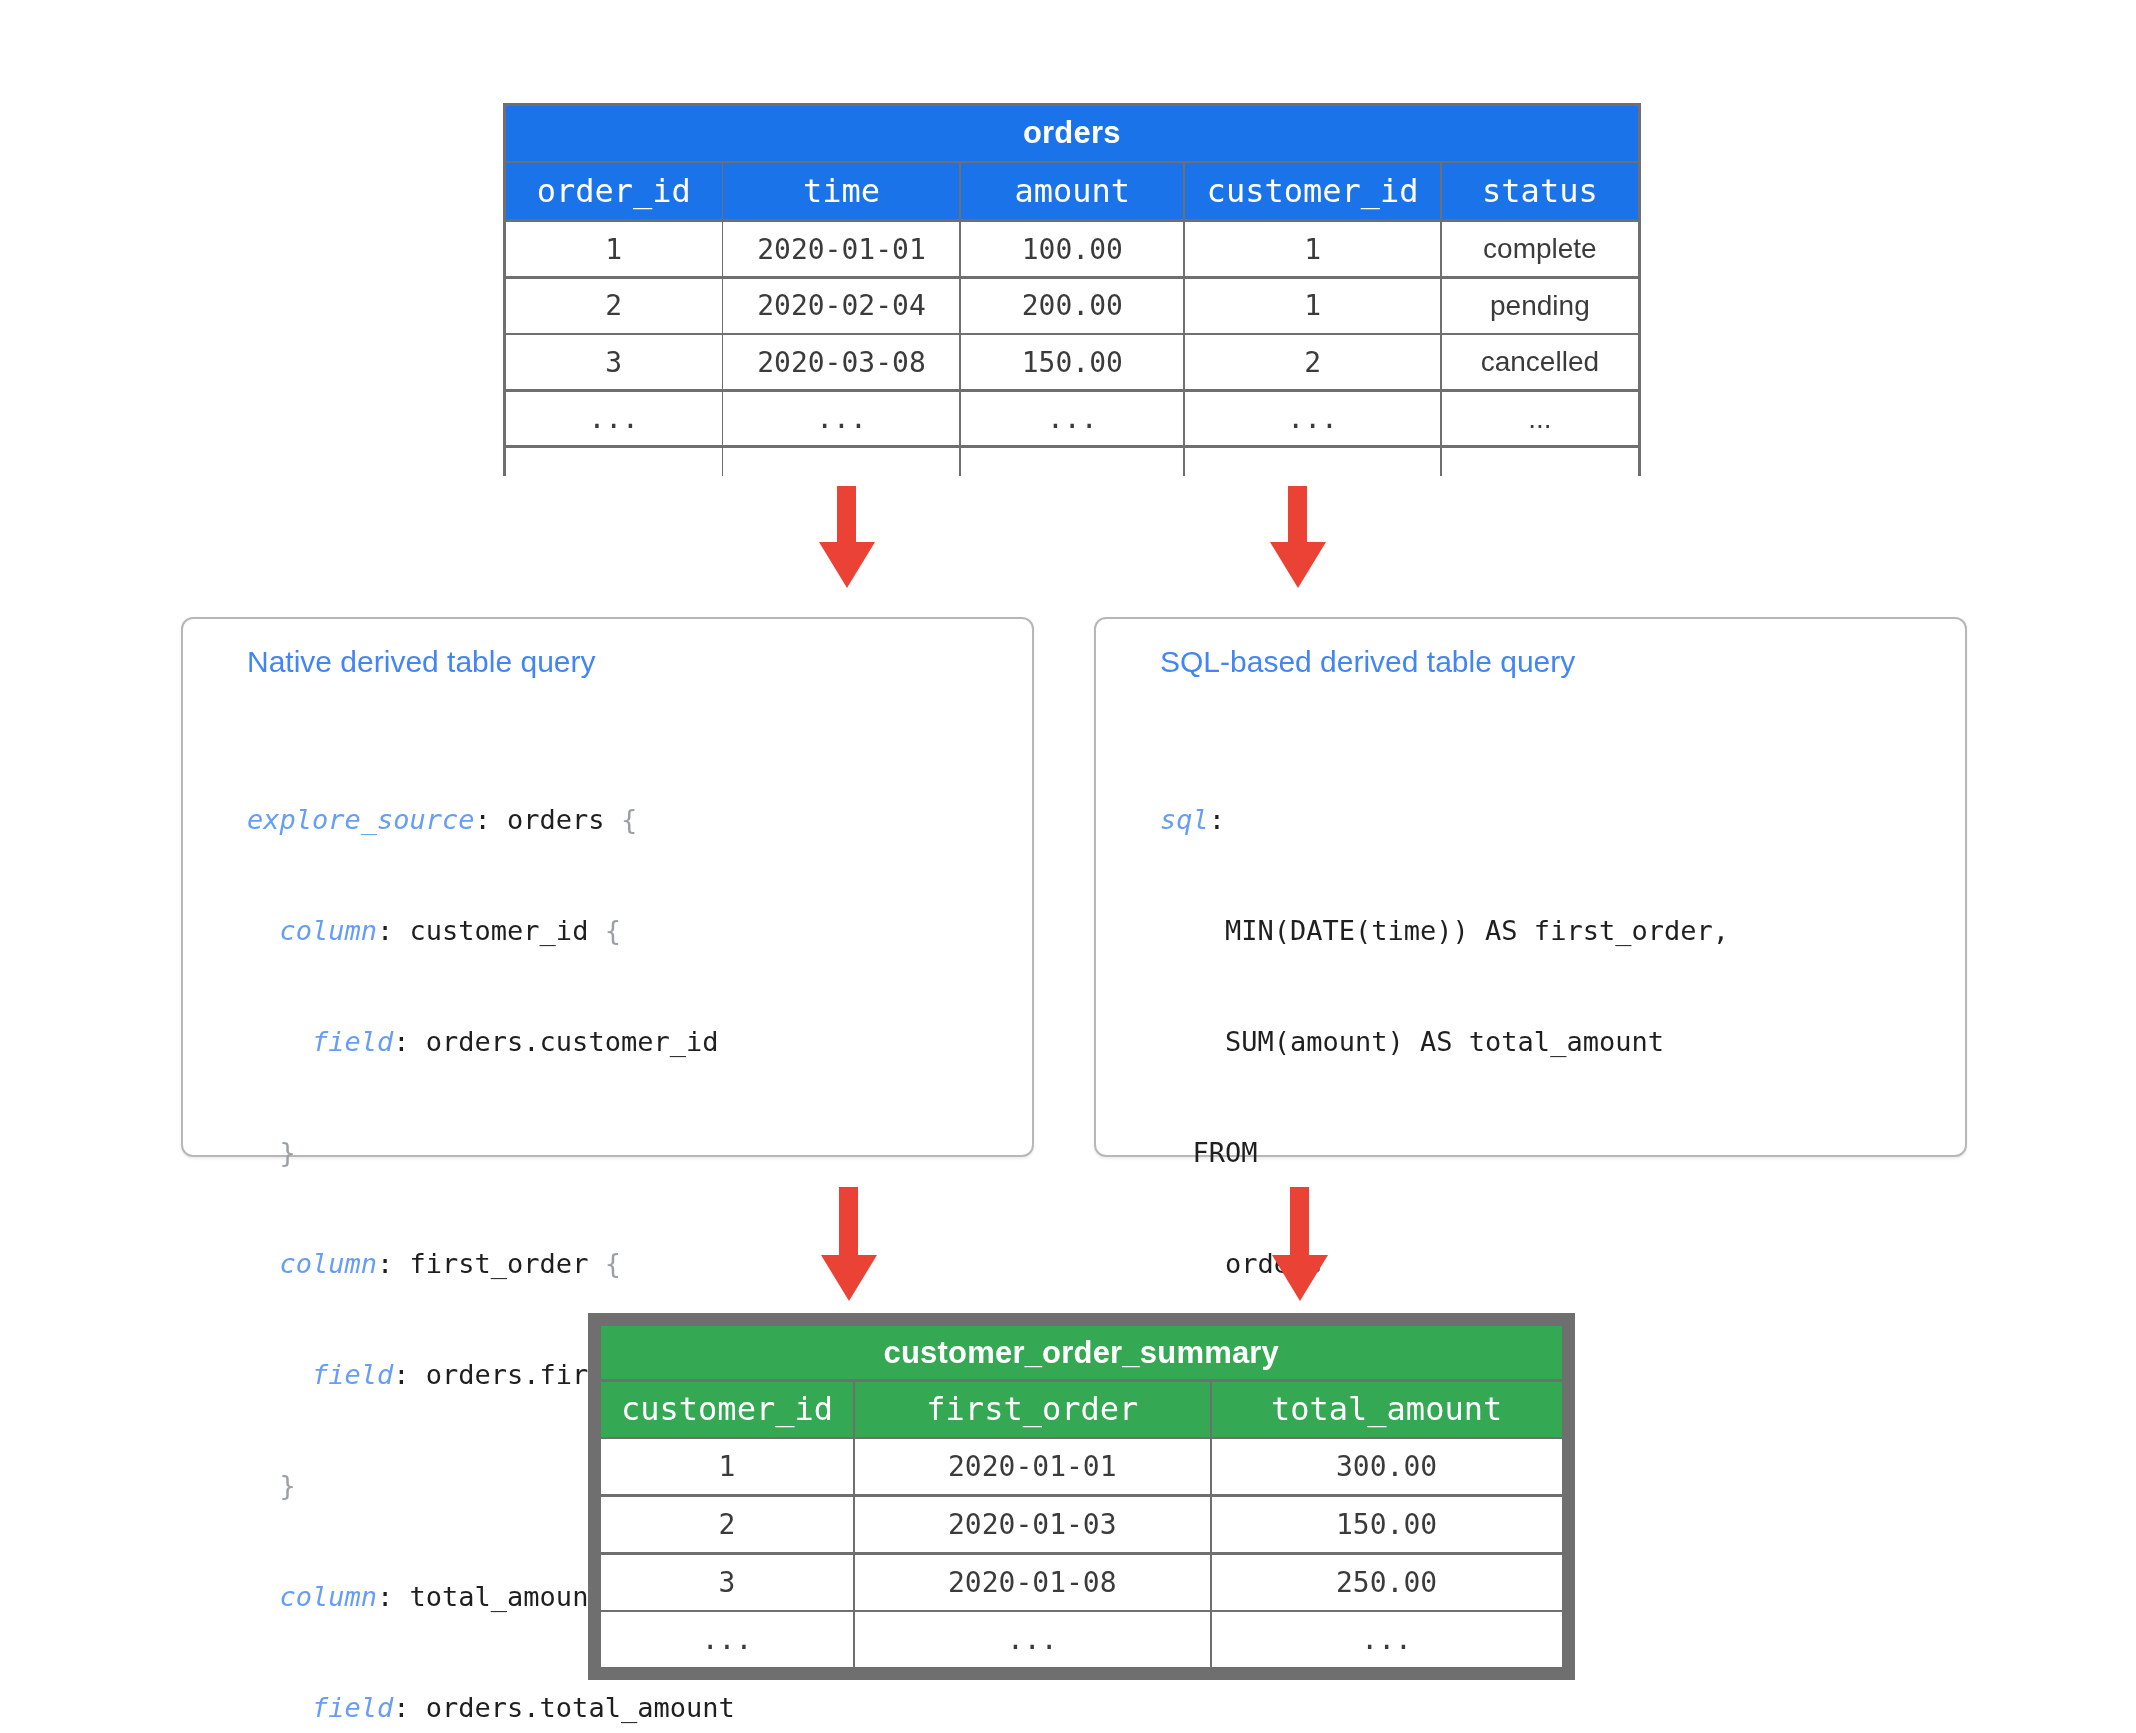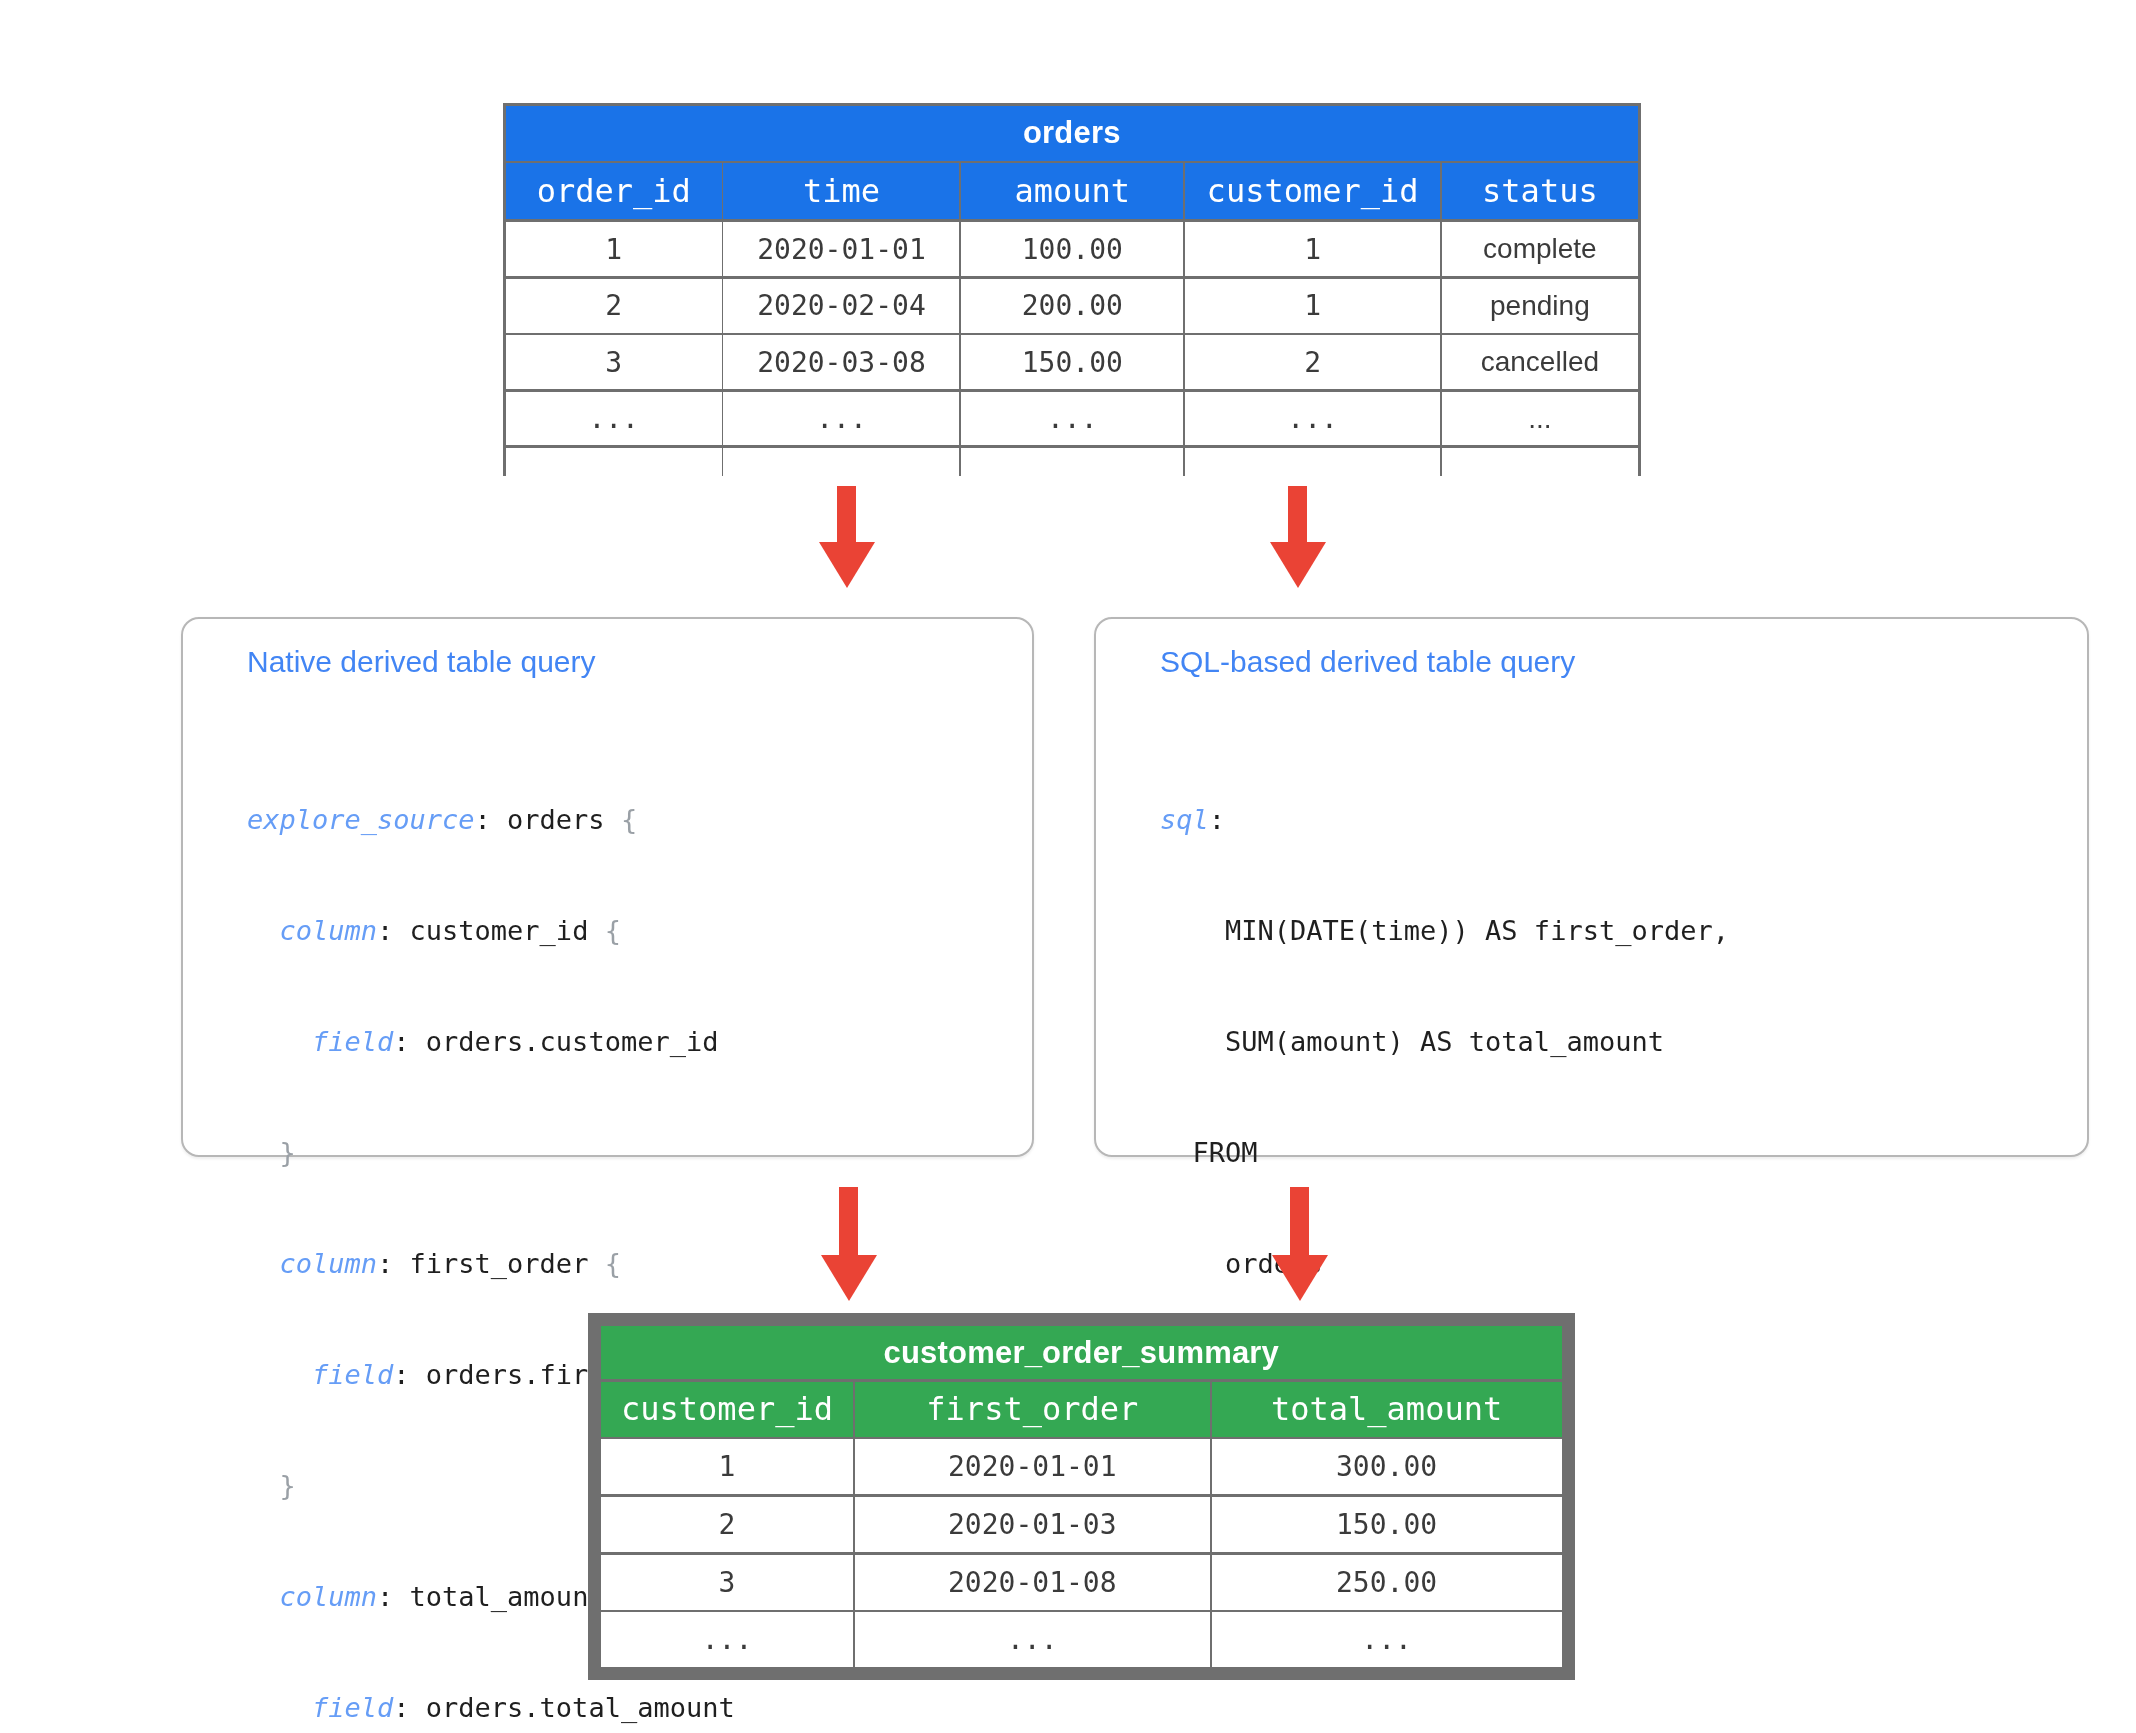--- a/index.html
+++ b/index.html
@@ -41,26 +41,26 @@
   #summary-table{
     left:588px;top:1313px;
     padding:13px;
     grid-template-columns:252px 355px 350px;
     grid-template-rows:53px 55px 55px 55px 55px 55px;
   }
 
   
   .qbox{
     position:absolute;top:617px;height:540px;background:#ffffff;
-    border:2.7px solid #b7b7b7;border-radius:18px;box-sizing:border-box;
+    border:2.7px solid #b7b7b7;border-radius:12px;box-sizing:border-box;
     padding:23px 0 0 64px;
     box-shadow:0 1.8px 2.7px rgba(0,0,0,0.07);
   }
   #native-box{left:181px;width:853px;}
-  #sql-box{left:1094px;width:995px;}
+  #sql-box{left:1094px;width:873px;}
   .qbox-title{font-size:30px;line-height:39px;color:#4285f4;}
   .code{
     margin-top:46px;
     font-family:"DejaVu Sans Mono",monospace;font-size:27px;line-height:37px;
     color:#1f1f1f;white-space:pre;
   }
   .code .kw{color:#669df6;font-style:italic;}
   .code .br{color:#9aa0a6;}
 
   

